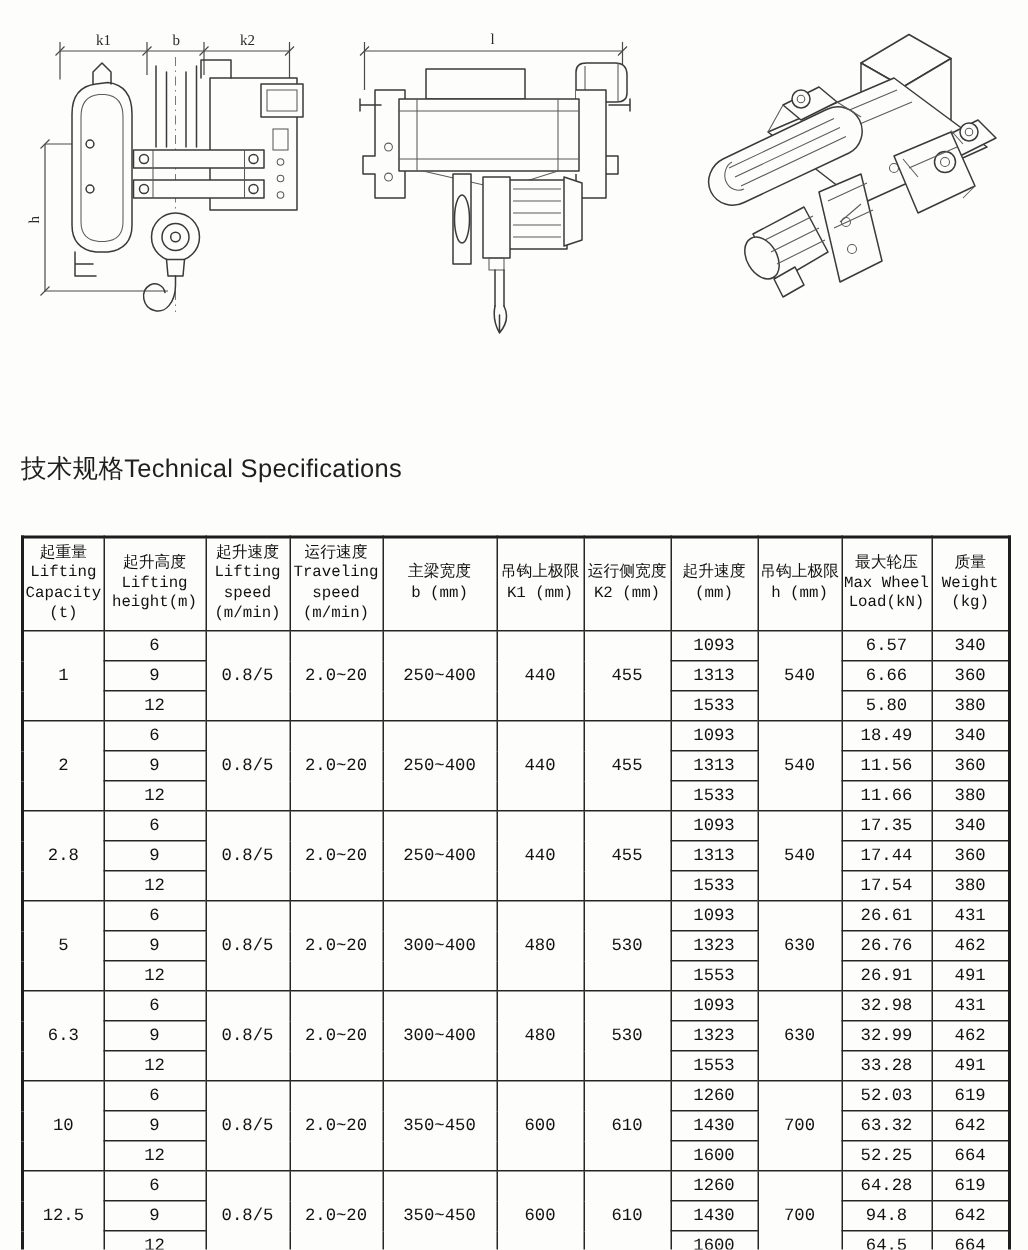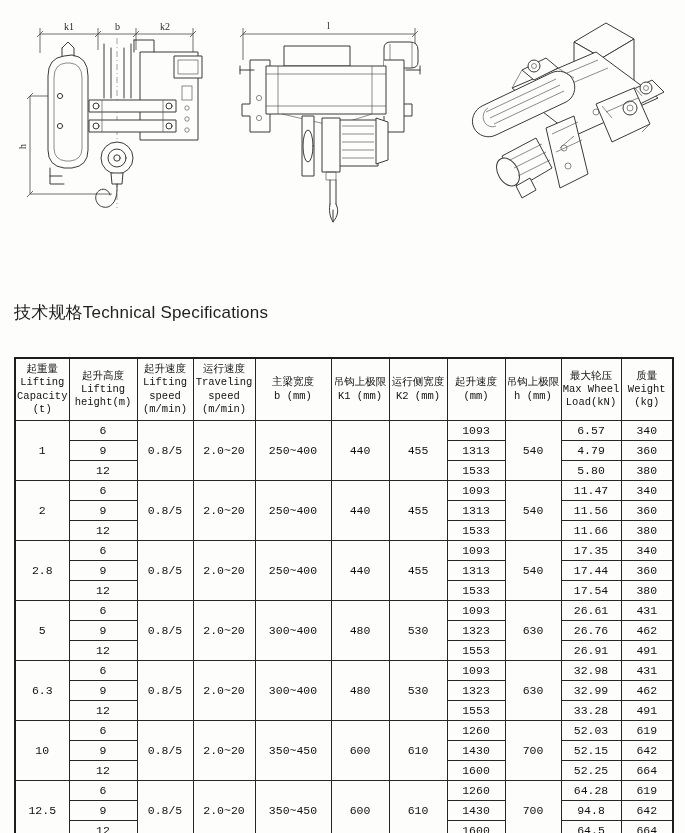--- a/index.html
+++ b/index.html
@@ -245,40 +245,40 @@
         <td rowspan="3">440</td>
         <td rowspan="3">455</td>
         <td>1093</td>
         <td rowspan="3">540</td>
         <td>6.57</td>
         <td>340</td>
       </tr>
       <tr>
         <td>9</td>
         <td>1313</td>
-        <td>4.79</td>
+        <td>6.66</td>
         <td>360</td>
       </tr>
       <tr>
         <td>12</td>
         <td>1533</td>
         <td>5.80</td>
         <td>380</td>
       </tr>
       <tr class="group-start">
         <td rowspan="3">2</td>
         <td>6</td>
         <td rowspan="3">0.8/5</td>
         <td rowspan="3">2.0~20</td>
         <td rowspan="3">250~400</td>
         <td rowspan="3">440</td>
         <td rowspan="3">455</td>
         <td>1093</td>
         <td rowspan="3">540</td>
-        <td>11.47</td>
+        <td>18.49</td>
         <td>340</td>
       </tr>
       <tr>
         <td>9</td>
         <td>1313</td>
         <td>11.56</td>
         <td>360</td>
       </tr>
       <tr>
         <td>12</td>
@@ -370,21 +370,21 @@
         <td rowspan="3">600</td>
         <td rowspan="3">610</td>
         <td>1260</td>
         <td rowspan="3">700</td>
         <td>52.03</td>
         <td>619</td>
       </tr>
       <tr>
         <td>9</td>
         <td>1430</td>
-        <td>52.15</td>
+        <td>63.32</td>
         <td>642</td>
       </tr>
       <tr>
         <td>12</td>
         <td>1600</td>
         <td>52.25</td>
         <td>664</td>
       </tr>
       <tr class="group-start">
         <td rowspan="3">12.5</td>

